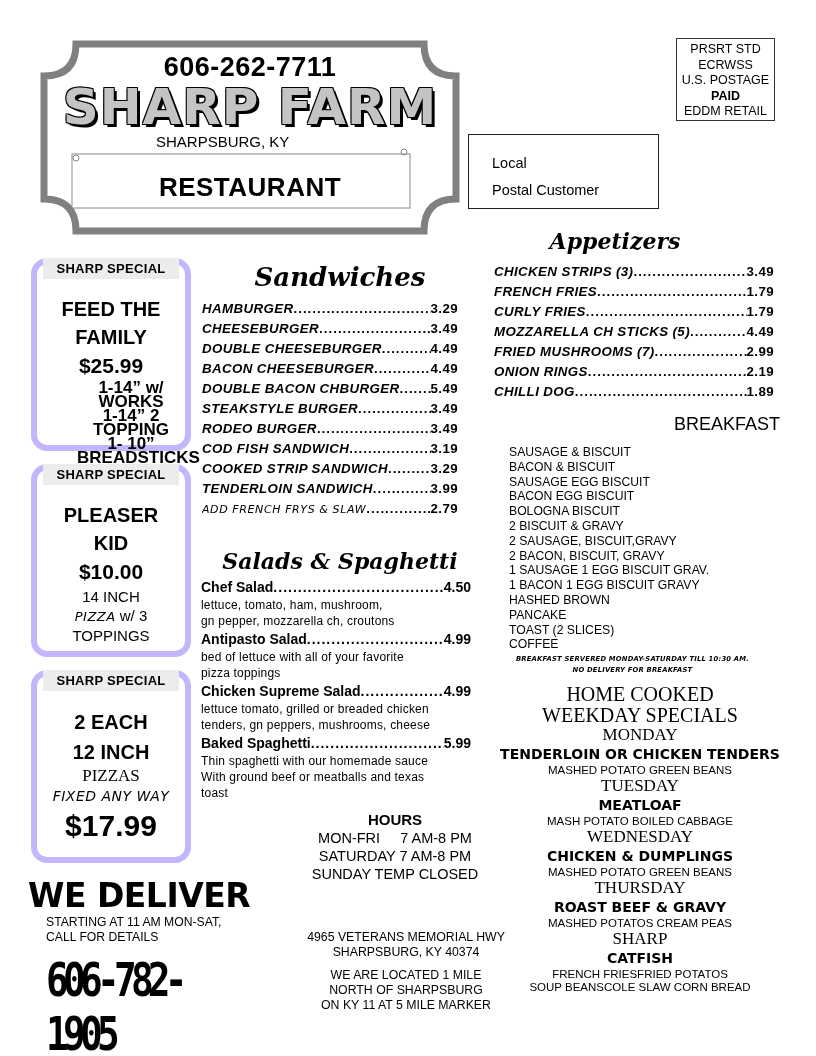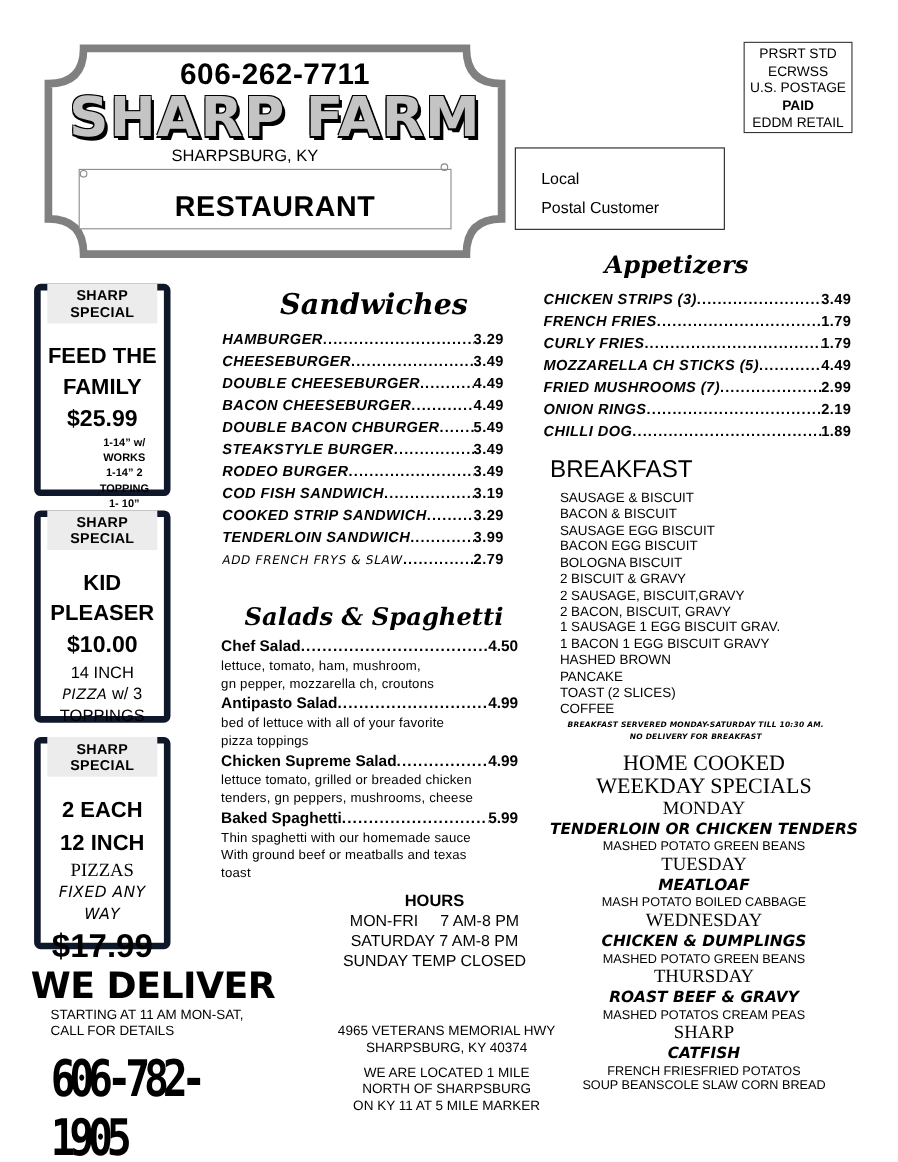--- a/index.html
+++ b/index.html
@@ -21,25 +21,25 @@
 
   
   .postage { left: 676px; top: 38px; width: 99px; height: 83px; border: 1px solid #333;
     font-size: 12.5px; text-align: center; line-height: 15.5px; padding-top: 3px; }
   .postage .b { font-weight: 700; }
 
   .addressee { left: 468px; top: 134px; width: 191px; height: 75px; border: 1px solid #222;
     font-size: 14.5px; padding: 15px 0 0 23px; line-height: 27px; }
 
   
-  .special { width: 124px; border: 6px solid #0f172a; border-radius: 6px; background: #fff; text-align: center; }
+  .special { width: 160px; border: 6px solid #c4b5fd; border-radius: 16px; background: #fff; text-align: center; }
   .special .tag { background: #ececec; margin: -6px 6px 0 6px; padding: 3px 0 3px; font-weight: 700; font-size: 13px; letter-spacing: 0.3px; }
   .special .big { font-weight: 700; font-size: 20px; line-height: 28px; }
   .special .price { font-weight: 700; font-size: 21px; line-height: 30px; }
-  .special .small { font-weight: 700; font-size: 10px; line-height: 14px; padding-left: 40px; }
+  .special .small { font-weight: 700; font-size: 17px; line-height: 14px; padding-left: 40px; }
   .special .reg { font-size: 15px; line-height: 19px; }
   .special .serif { font-family: "Liberation Serif", serif; font-size: 17px; line-height: 20px; }
   .special .ital { font-style: italic; font-family: "DejaVu Sans", sans-serif; font-size: 13px; letter-spacing: 0.5px; }
 
   
   .script { font-family: "DejaVu Serif", serif; font-style: italic; font-weight: 700; }
 
   
   .menu { font-weight: 700; font-size: 13.3px; letter-spacing: 0.4px; }
   .menu .row { display: flex; height: 20px; align-items: baseline; white-space: nowrap; overflow: hidden; }
@@ -56,21 +56,21 @@
 
   .breakfast { font-size: 12.2px; }
   .breakfast .row { display: flex; height: 14.8px; align-items: baseline; white-space: nowrap; overflow: hidden; flex-direction: column; }
   .breakfast .dots { flex: 1 1 auto; overflow: hidden; font-size: 10px; }
   .breakfast .dots::after { content: ".........................................................................................."; }
   .breakfast .note { font-family: "DejaVu Sans", sans-serif; font-style: italic; font-weight: 700; font-size: 6.8px; text-align: center; line-height: 11px; letter-spacing: 0.2px; }
 
   .weekday { text-align: center; }
   .weekday .h { font-family: "Liberation Serif", serif; font-size: 20px; line-height: 21px; }
   .weekday .day { font-family: "Liberation Serif", serif; font-size: 17px; line-height: 18px; }
-  .weekday .dish { font-family: "DejaVu Sans", sans-serif; font-style: italic; font-weight: 700; font-size: 14px; line-height: 20px; }
+  .weekday .dish { font-family: "DejaVu Sans", sans-serif; font-weight: 700; font-size: 14px; line-height: 20px; }
   .weekday .sides { font-size: 11.5px; line-height: 13px; }
 
   .hours { text-align: center; }
   .hours .title { font-weight: 700; font-size: 15px; line-height: 19px; }
   .hours .line { font-size: 14.5px; line-height: 18px; }
 
   .addr { text-align: center; font-size: 12.3px; line-height: 15px; }
 
   .deliver .title { font-weight: 900; font-family: "DejaVu Sans", sans-serif; font-size: 33px; letter-spacing: -0.5px; }
   .deliver .sub { font-size: 12.2px; line-height: 15px; padding-left: 18px; }
@@ -113,22 +113,22 @@
   <div class="price">$25.99</div>
   <div class="small">1-14” w/ WORKS</div>
   <div class="small">1-14” 2 TOPPING</div>
   <div class="small">1- 10” BREADSTICKS</div>
   <div class="small">W/CHEESE</div>
 </div>
 
 <div class="abs special" style="left:31px; top:464px; height:193px;">
   <div class="tag">SHARP SPECIAL</div>
   <div style="height:16px"></div>
+  <div class="big">PLEASER</div>
   <div class="big">KID</div>
-  <div class="big">PLEASER</div>
   <div class="price">$10.00</div>
   <div class="reg">14 INCH</div>
   <div class="reg"><span class="ital">PIZZA</span><span> w/ 3</span></div>
   <div class="reg">TOPPINGS</div>
 </div>
 
 <div class="abs special" style="left:31px; top:670px; height:193px;">
   <div class="tag">SHARP SPECIAL</div>
   <div style="height:17px"></div>
   <div class="big">2 EACH</div>
@@ -270,21 +270,21 @@
       <span class="dots"></span>
       <span class="pr">2.19</span>
     </div>
   <div class="row">
       <span class="name">CHILLI DOG</span>
       <span class="dots"></span>
       <span class="pr"> 1.89</span>
     </div>
 </div>
 
-<div class="abs" style="left:500px; top:414px; width:280px; text-align:left; font-size:22px;">BREAKFAST</div>
+<div class="abs" style="left:500px; top:414px; width:280px; text-align:right; font-size:18px;">BREAKFAST</div>
 <div class="abs breakfast" style="left:509px; top:445px; width:247px;">
   <div class="row">
       <span>SAUSAGE &amp; BISCUIT</span>
       <span class="dots"></span>
       <span>1.99</span>
     </div>
   <div class="row">
       <span>BACON &amp; BISCUIT</span>
       <span class="dots"></span>
       <span>1.99</span>

